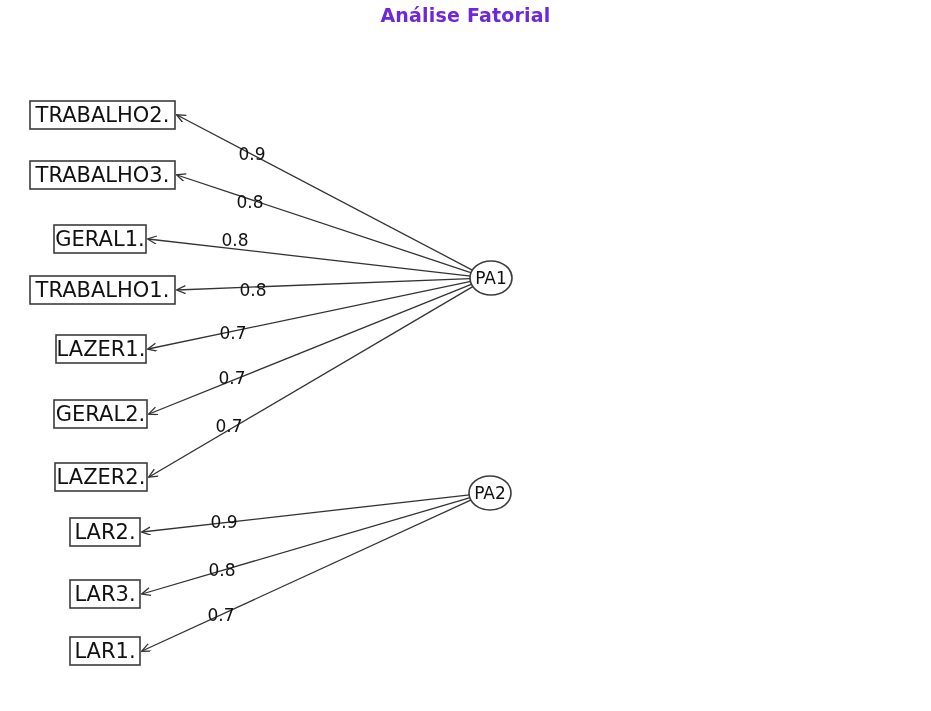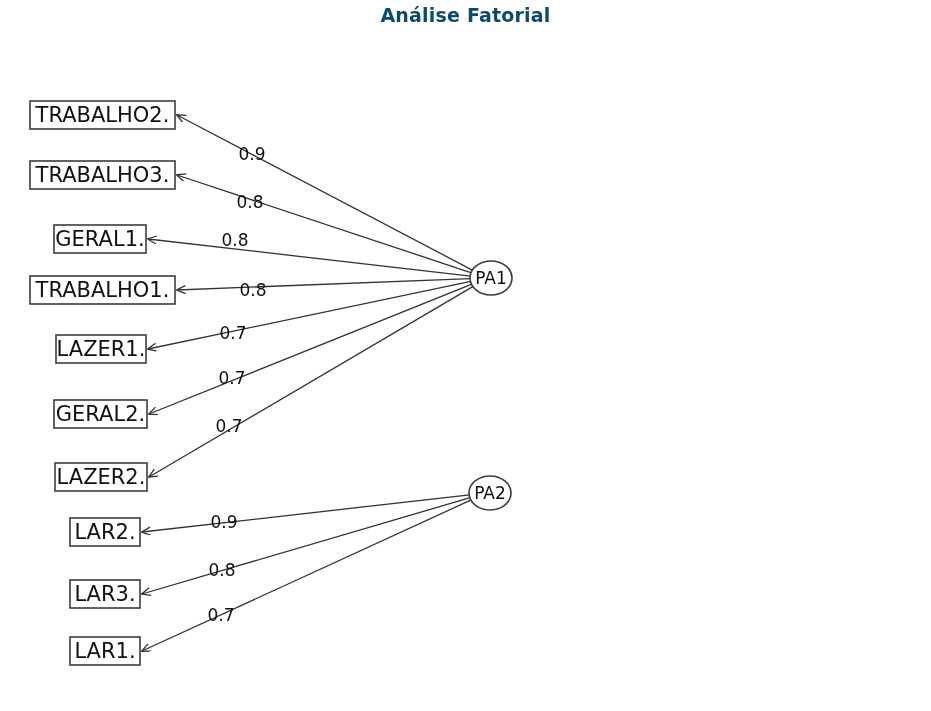--- a/index.html
+++ b/index.html
@@ -22,21 +22,21 @@
   }
   #title {
     position: absolute;
     top: 4px;
     left: 0;
     width: 931px;
     text-align: center;
     font-size: 19px;
     font-weight: bold;
     font-family: "DejaVu Sans", sans-serif;
-    color: #0c4a6e;
+    color: #6d28d9;
     letter-spacing: 0.2px;
   }
   svg#fa-svg {
     position: absolute;
     top: 0;
     left: 0;
     width: 931px;
     height: 711px;
   }
   .node-box-rect {

